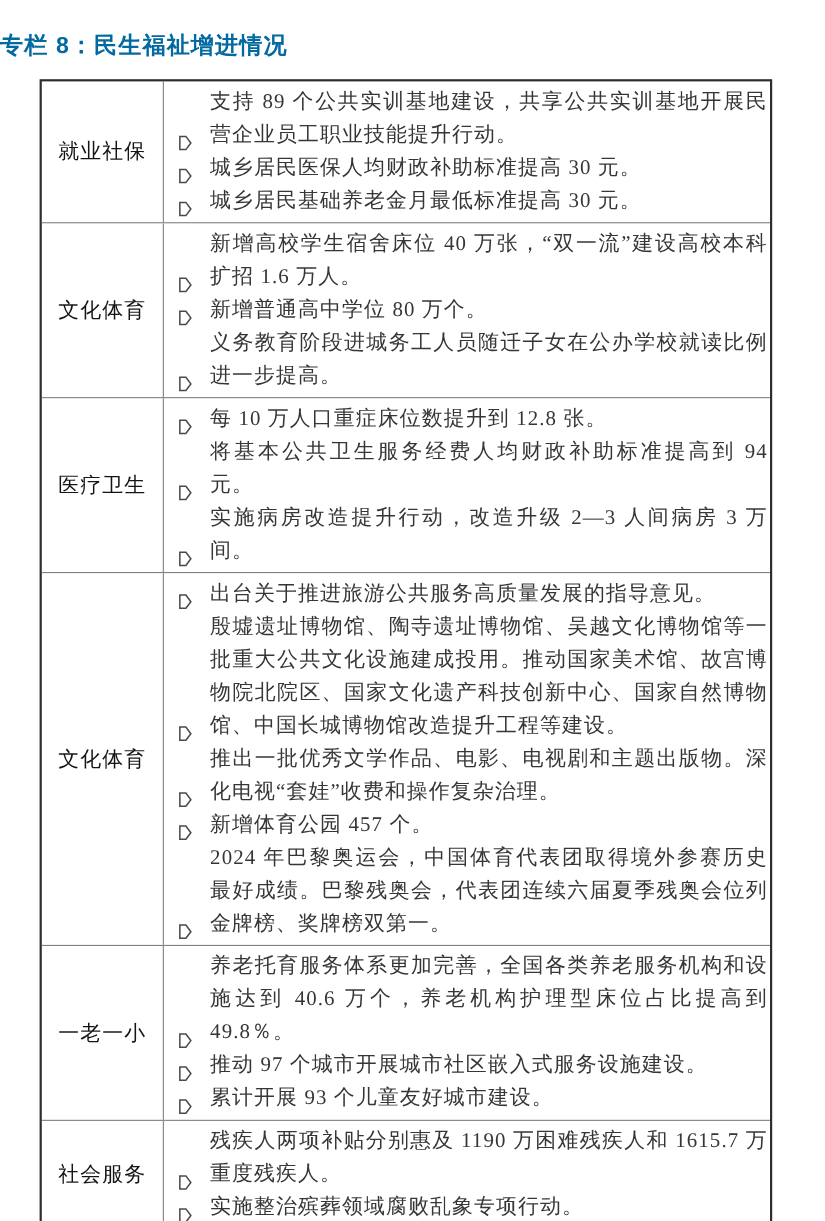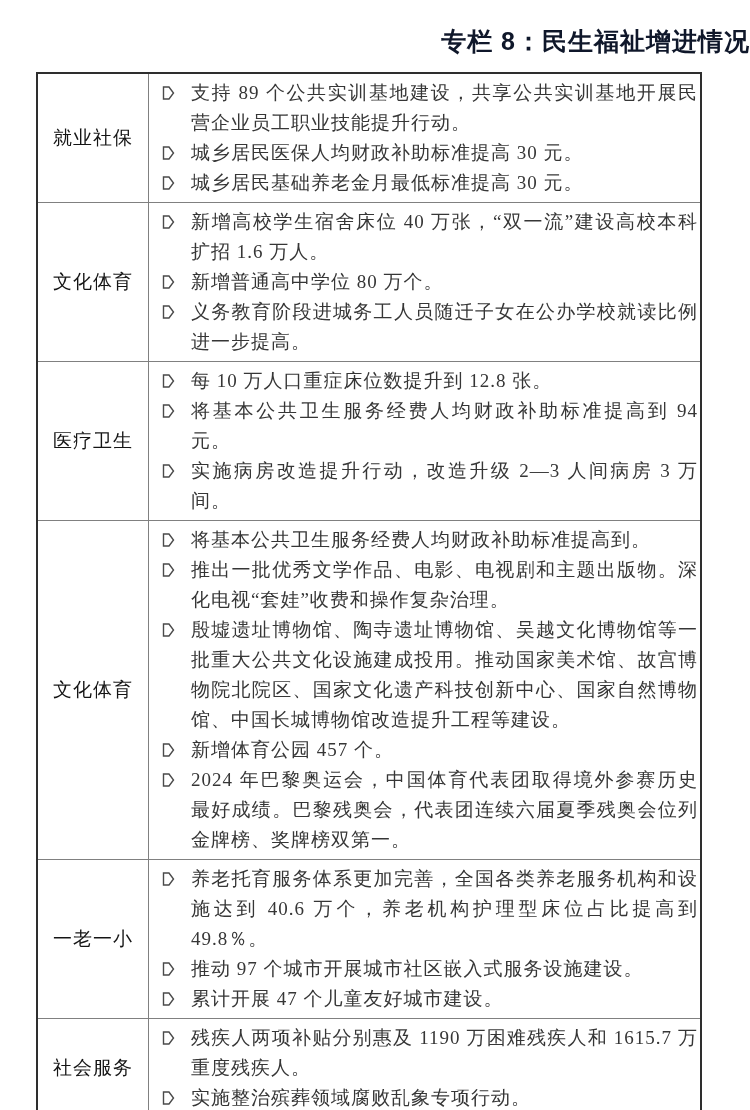--- a/index.html
+++ b/index.html
@@ -8,26 +8,26 @@
     background: #ffffff;
   }
   body {
     width: 750px;
     height: 1110px;
     position: relative;
     font-family: "Liberation Serif", serif;
   }
   .title {
     margin: 27px 0 0 0;
-    text-align: right;
+    text-align: left;
     font-family: "Liberation Sans", sans-serif;
     font-weight: bold;
-    font-size: 25px;
+    font-size: 21px;
     line-height: 29px;
-    color: #0f172a;
+    color: #0369a1;
     letter-spacing: 1px;
   }
   .panel {
     box-sizing: border-box;
     width: 666px;
     margin: 16px 0 0 36px;
     border: 2px solid #2e2e2e;
     background: #ffffff;
   }
   .row {
@@ -50,21 +50,21 @@
     letter-spacing: 1px;
     text-align: center;
   }
   .content-cell {
     flex: 1;
     padding: 4px 2px 4px 0;
     min-width: 0;
   }
   .item {
     display: flex;
-    align-items: flex-start;
+    align-items: flex-end;
   }
   .bullet {
     flex: 0 0 42px;
     box-sizing: border-box;
     padding-left: 13px;
     margin-top: 7px;
   }
   .bullet svg {
     display: block;
   }
@@ -179,44 +179,44 @@
 
   <section class="row">
     <div class="label-cell">文化体育</div>
     <div class="content-cell">
       <div class="item">
         <span class="bullet">
             <svg width="13" height="16" viewBox="0 0 13 16">
               <polygon points="1.5,2 7,2 11.5,8 7,14 1.5,14" fill="#ffffff" stroke="#4a4a4a" stroke-width="1.4"></polygon>
             </svg>
           </span>
-        <p class="item-text">将基本公共卫生服务经费人均财政补助标准提高到。</p>
+        <p class="item-text">出台关于推进旅游公共服务高质量发展的指导意见。</p>
+      </div>
+      <div class="item">
+        <span class="bullet">
+            <svg width="13" height="16" viewBox="0 0 13 16">
+              <polygon points="1.5,2 7,2 11.5,8 7,14 1.5,14" fill="#ffffff" stroke="#4a4a4a" stroke-width="1.4"></polygon>
+            </svg>
+          </span>
+        <p class="item-text">殷墟遗址博物馆、陶寺遗址博物馆、吴越文化博物馆等一批重大公共文化设施建成投用。推动国家美术馆、故宫博物院北院区、国家文化遗产科技创新中心、国家自然博物馆、中国长城博物馆改造提升工程等建设。</p>
       </div>
       <div class="item">
         <span class="bullet">
             <svg width="13" height="16" viewBox="0 0 13 16">
               <polygon points="1.5,2 7,2 11.5,8 7,14 1.5,14" fill="#ffffff" stroke="#4a4a4a" stroke-width="1.4"></polygon>
             </svg>
           </span>
         <p class="item-text">推出一批优秀文学作品、电影、电视剧和主题出版物。深化电视“套娃”收费和操作复杂治理。</p>
       </div>
       <div class="item">
         <span class="bullet">
             <svg width="13" height="16" viewBox="0 0 13 16">
               <polygon points="1.5,2 7,2 11.5,8 7,14 1.5,14" fill="#ffffff" stroke="#4a4a4a" stroke-width="1.4"></polygon>
             </svg>
           </span>
-        <p class="item-text">殷墟遗址博物馆、陶寺遗址博物馆、吴越文化博物馆等一批重大公共文化设施建成投用。推动国家美术馆、故宫博物院北院区、国家文化遗产科技创新中心、国家自然博物馆、中国长城博物馆改造提升工程等建设。</p>
-      </div>
-      <div class="item">
-        <span class="bullet">
-            <svg width="13" height="16" viewBox="0 0 13 16">
-              <polygon points="1.5,2 7,2 11.5,8 7,14 1.5,14" fill="#ffffff" stroke="#4a4a4a" stroke-width="1.4"></polygon>
-            </svg>
-          </span>
         <p class="item-text">新增体育公园 457 个。</p>
       </div>
       <div class="item">
         <span class="bullet">
             <svg width="13" height="16" viewBox="0 0 13 16">
               <polygon points="1.5,2 7,2 11.5,8 7,14 1.5,14" fill="#ffffff" stroke="#4a4a4a" stroke-width="1.4"></polygon>
             </svg>
           </span>
         <p class="item-text">2024 年巴黎奥运会，中国体育代表团取得境外参赛历史最好成绩。巴黎残奥会，代表团连续六届夏季残奥会位列金牌榜、奖牌榜双第一。</p>
       </div>
@@ -241,21 +241,21 @@
             </svg>
           </span>
         <p class="item-text">推动 97 个城市开展城市社区嵌入式服务设施建设。</p>
       </div>
       <div class="item">
         <span class="bullet">
             <svg width="13" height="16" viewBox="0 0 13 16">
               <polygon points="1.5,2 7,2 11.5,8 7,14 1.5,14" fill="#ffffff" stroke="#4a4a4a" stroke-width="1.4"></polygon>
             </svg>
           </span>
-        <p class="item-text">累计开展 47 个儿童友好城市建设。</p>
+        <p class="item-text">累计开展 93 个儿童友好城市建设。</p>
       </div>
     </div>
   </section>
 
   <section class="row">
     <div class="label-cell">社会服务</div>
     <div class="content-cell">
       <div class="item">
         <span class="bullet">
             <svg width="13" height="16" viewBox="0 0 13 16">

